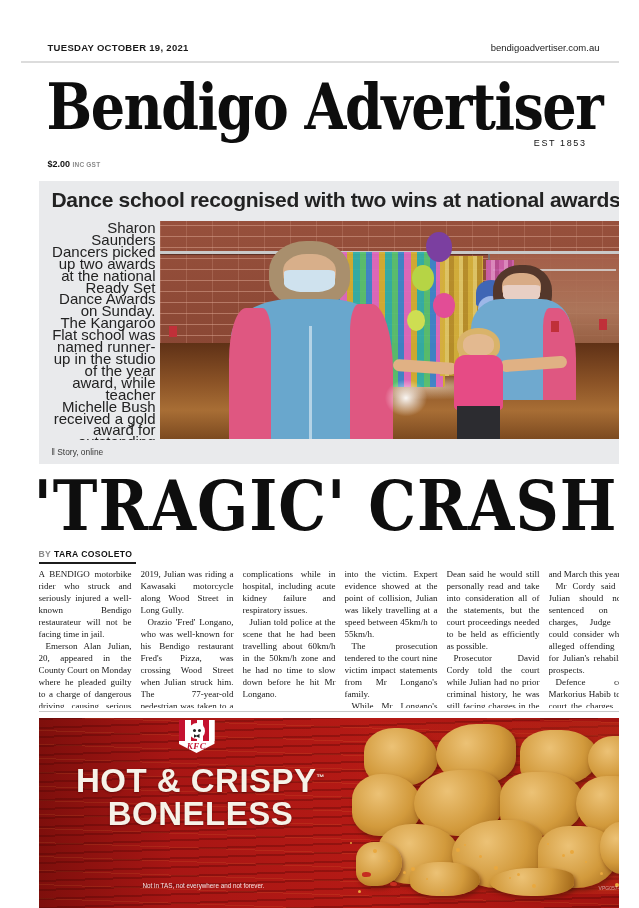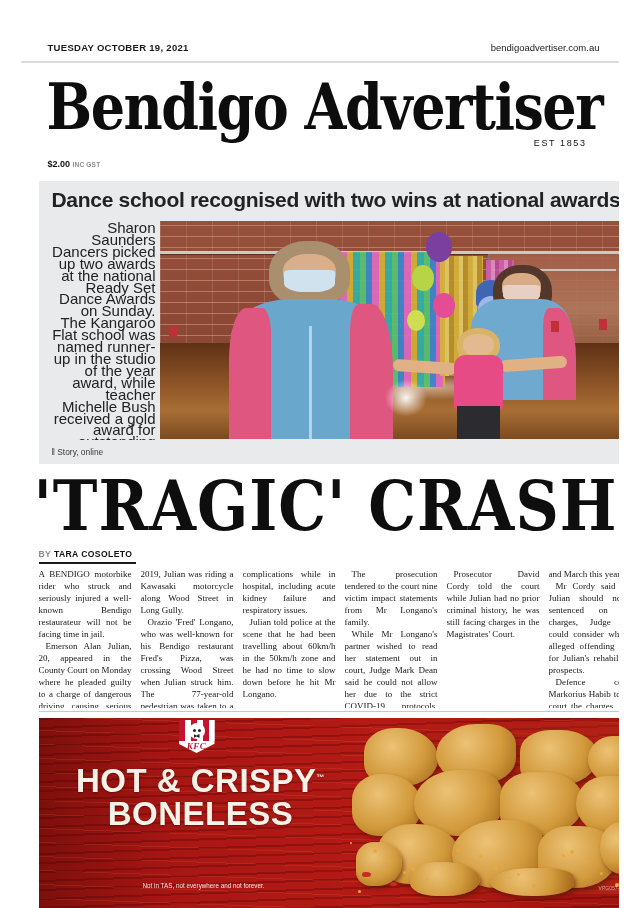--- a/index.html
+++ b/index.html
@@ -233,24 +233,26 @@
       </div>
       <div class="col">
         <p>2019, Julian was riding a Kawasaki motorcycle along Wood Street in Long Gully.</p>
         <p class="ind">Orazio 'Fred' Longano, who was well-known for his Bendigo restaurant Fred's Pizza, was crossing Wood Street when Julian struck him. The 77-year-old pedestrian was taken to a Melbourne hospital after sustaining injuries including fractures to his spine.</p>
       </div>
       <div class="col">
         <p>complications while in hospital, including acute kidney failure and respiratory issues.</p>
         <p class="ind">Julian told police at the scene that he had been travelling about 60km/h in the 50km/h zone and he had no time to slow down before he hit Mr Longano.</p>
       </div>
       <div class="col">
+        <p>into the victim. Expert evidence showed at the point of collision, Julian was likely travelling at a speed between 45km/h to 55km/h.</p>
         <p class="ind">The prosecution tendered to the court nine victim impact statements from Mr Longano's family.</p>
         <p class="ind">While Mr Longano's partner wished to read her statement out in court, Judge Mark Dean said he could not allow her due to the strict COVID-19 protocols. Judge</p>
       </div>
       <div class="col">
+        <p>Dean said he would still personally read and take into consideration all of the statements, but the court proceedings needed to be held as efficiently as possible.</p>
         <p class="ind">Prosecutor David Cordy told the court while Julian had no prior criminal history, he was still facing charges in the Magistrates' Court.</p>
       </div>
       <div class="col">
         <p>and March this year.</p>
         <p class="ind">Mr Cordy said while Julian should not be sentenced on those charges, Judge Dean could consider what the alleged offending meant for Julian's rehabilitation prospects.</p>
         <p class="ind">Defence counsel Markorius Habib told the court the charges, which related to a series of alleged burnouts while Julian was on bail, were "pure stupidity".</p>
       </div>
     </div>
 
   <div class="bottom-rule"></div>

